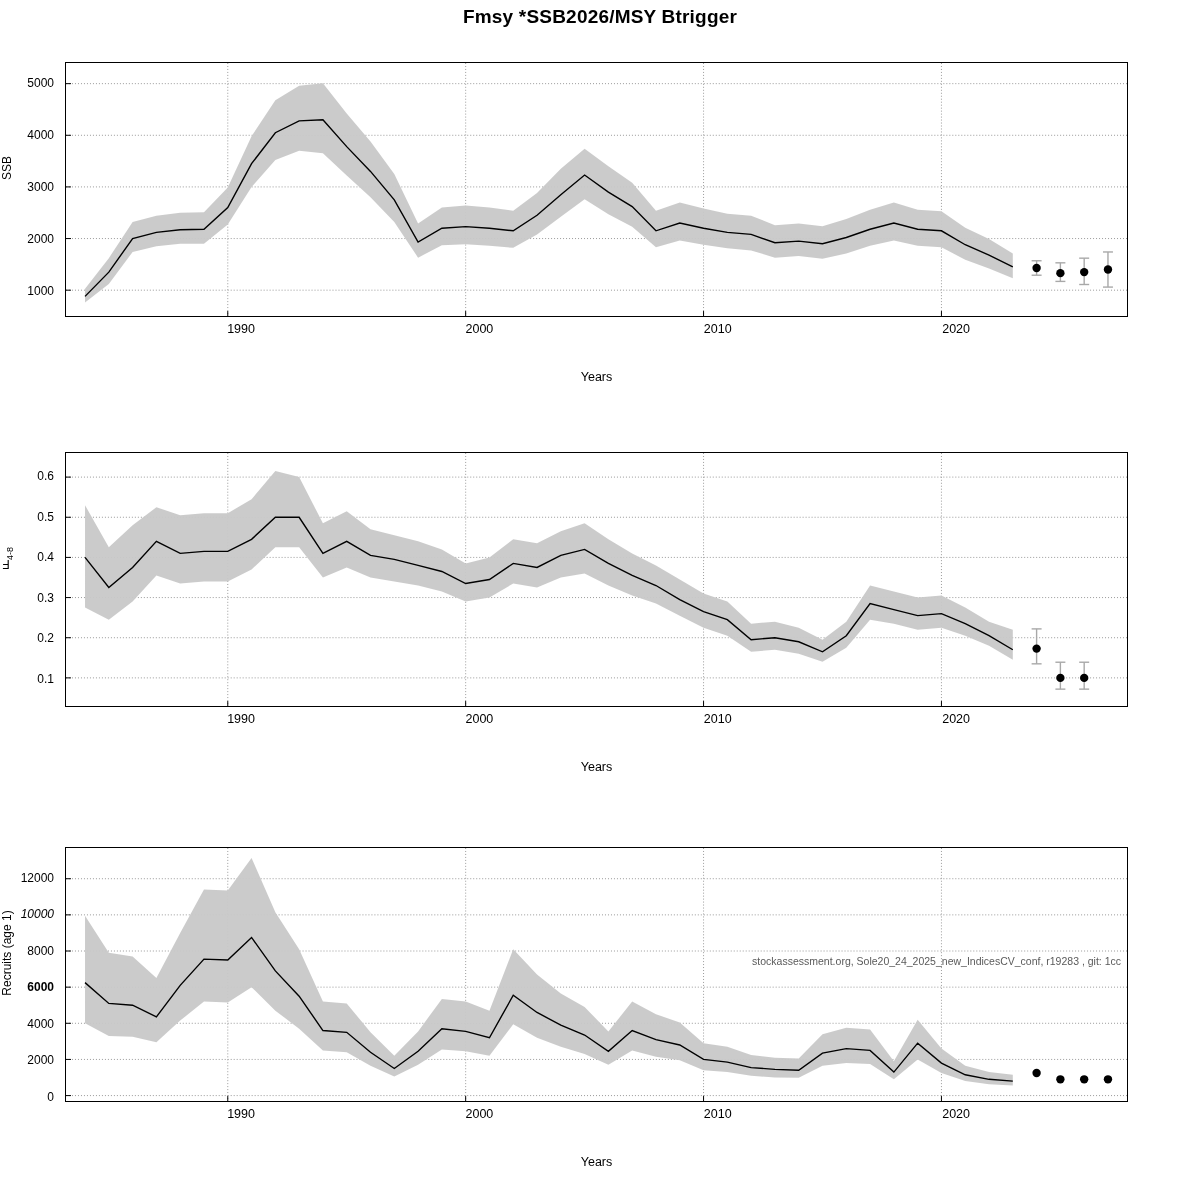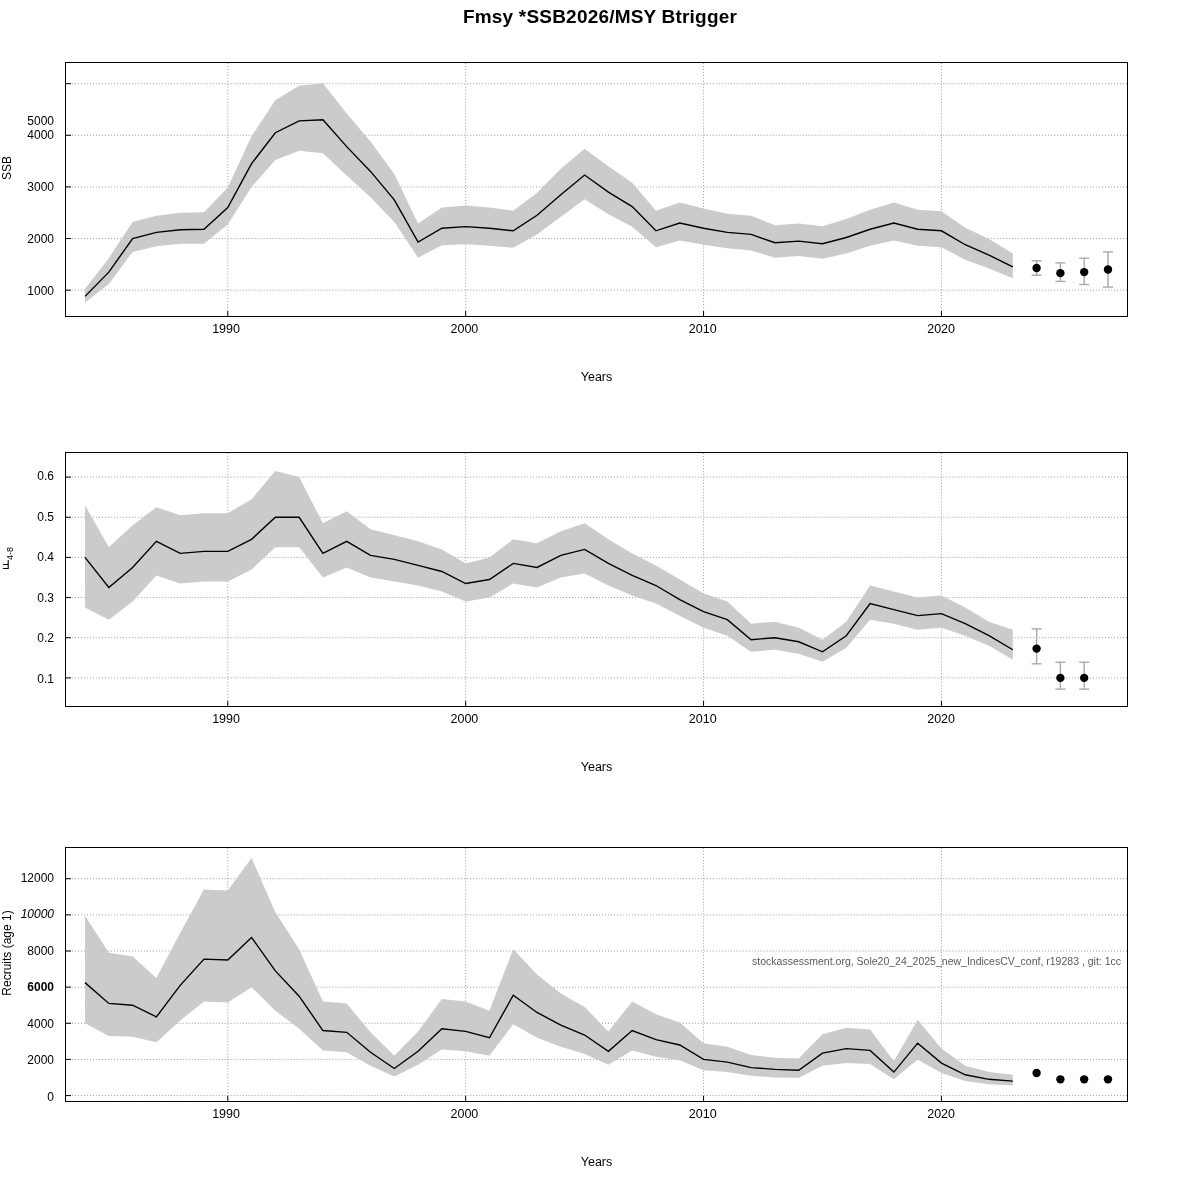--- a/index.html
+++ b/index.html
@@ -93,21 +93,21 @@
   }
   .yaxis-labels div {
     position: absolute;
     right: 6px;
     transform: translateY(-50%);
     font-size: 12px;
     white-space: nowrap;
   }
   .xaxis-labels {
     position: absolute;
-    left: 64px;
+    left: 79px;
     top: 282px;
     width: 1063px;
     height: 20px;
   }
   .xaxis-labels div {
     position: absolute;
     transform: translateX(-50%);
     font-size: 12.5px;
     white-space: nowrap;
   }
@@ -127,21 +127,21 @@
 
   <div class="panel panel-1">
     <div class="ylab">
       <span>SSB</span>
     </div>
     <div class="yaxis-labels" id="p1-yticks">
         <div style="top: 228.98px;">1000</div>
         <div style="top: 176.939px;">2000</div>
         <div style="top: 124.898px;">3000</div>
         <div style="top: 72.8571px;">4000</div>
-        <div style="top: 20.8163px; margin-top: 38px;">5000</div>
+        <div style="top: 20.8163px;">5000</div>
       </div>
     <div class="plot-area">
       <svg class="plot-svg" id="p1-svg" viewBox="0 0 1063 255" preserveAspectRatio="none">
           <line x1="162.07174887892302" y1="0" x2="162.07174887892302" y2="255" stroke="#999999" stroke-width="1" stroke-dasharray="1,2"></line>
           <line x1="400.4125560538114" y1="0" x2="400.4125560538114" y2="255" stroke="#999999" stroke-width="1" stroke-dasharray="1,2"></line>
           <line x1="638.7533632286998" y1="0" x2="638.7533632286998" y2="255" stroke="#999999" stroke-width="1" stroke-dasharray="1,2"></line>
           <line x1="877.0941704035882" y1="0" x2="877.0941704035882" y2="255" stroke="#999999" stroke-width="1" stroke-dasharray="1,2"></line>
           <line x1="0" y1="228.9795918367347" x2="1063" y2="228.9795918367347" stroke="#999999" stroke-width="1" stroke-dasharray="1,2"></line>
           <line x1="0" y1="176.9387755102041" x2="1063" y2="176.9387755102041" stroke="#999999" stroke-width="1" stroke-dasharray="1,2"></line>
           <line x1="0" y1="124.89795918367346" x2="1063" y2="124.89795918367346" stroke="#999999" stroke-width="1" stroke-dasharray="1,2"></line>

